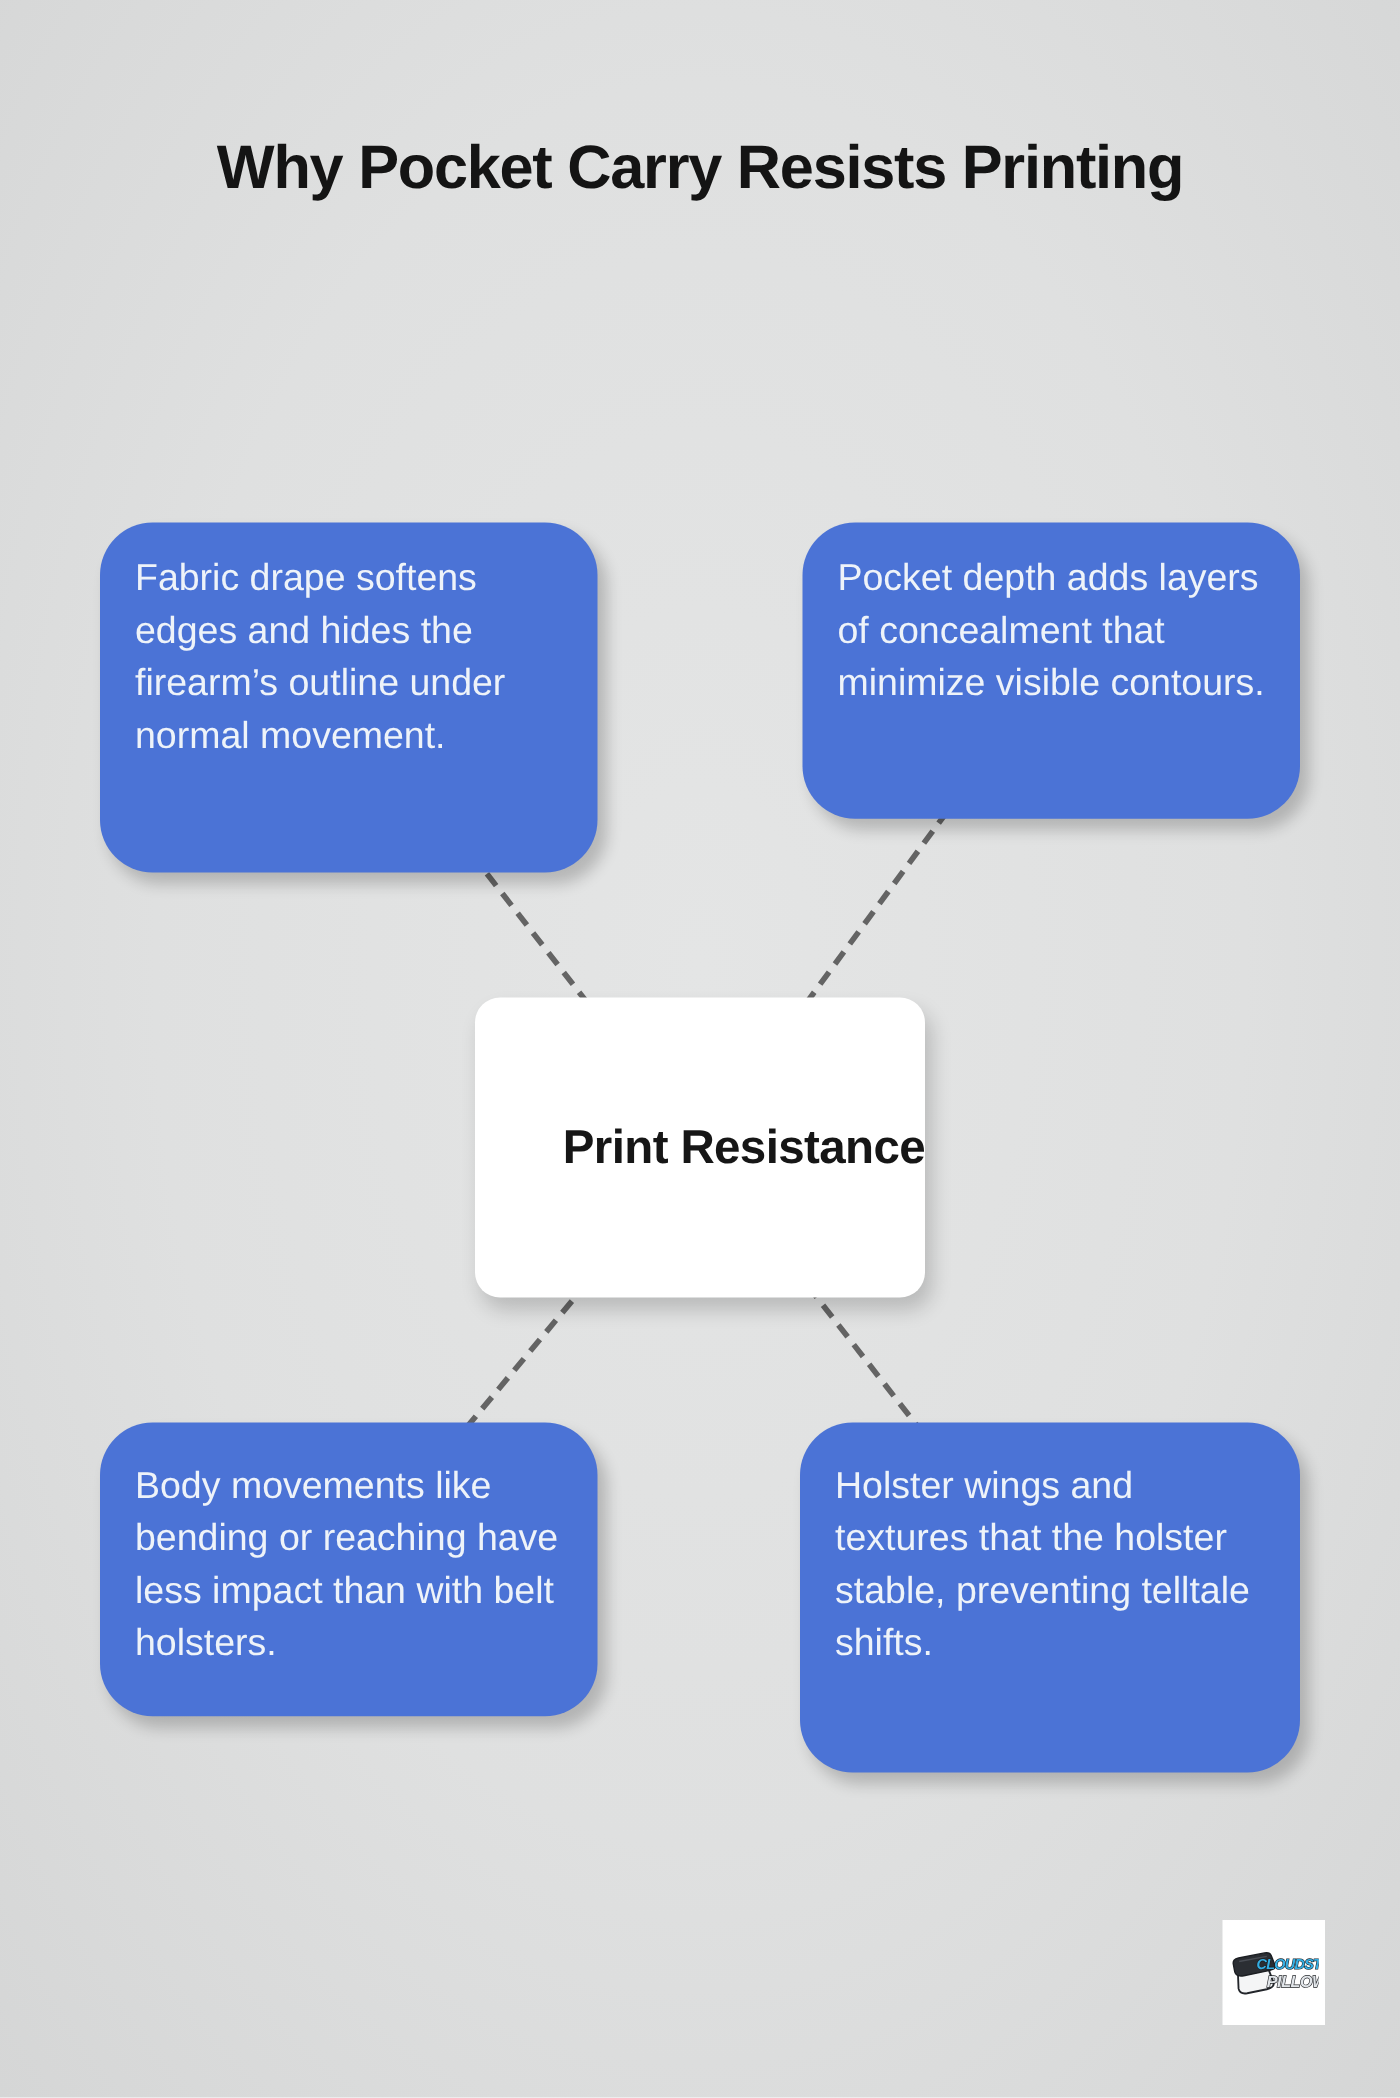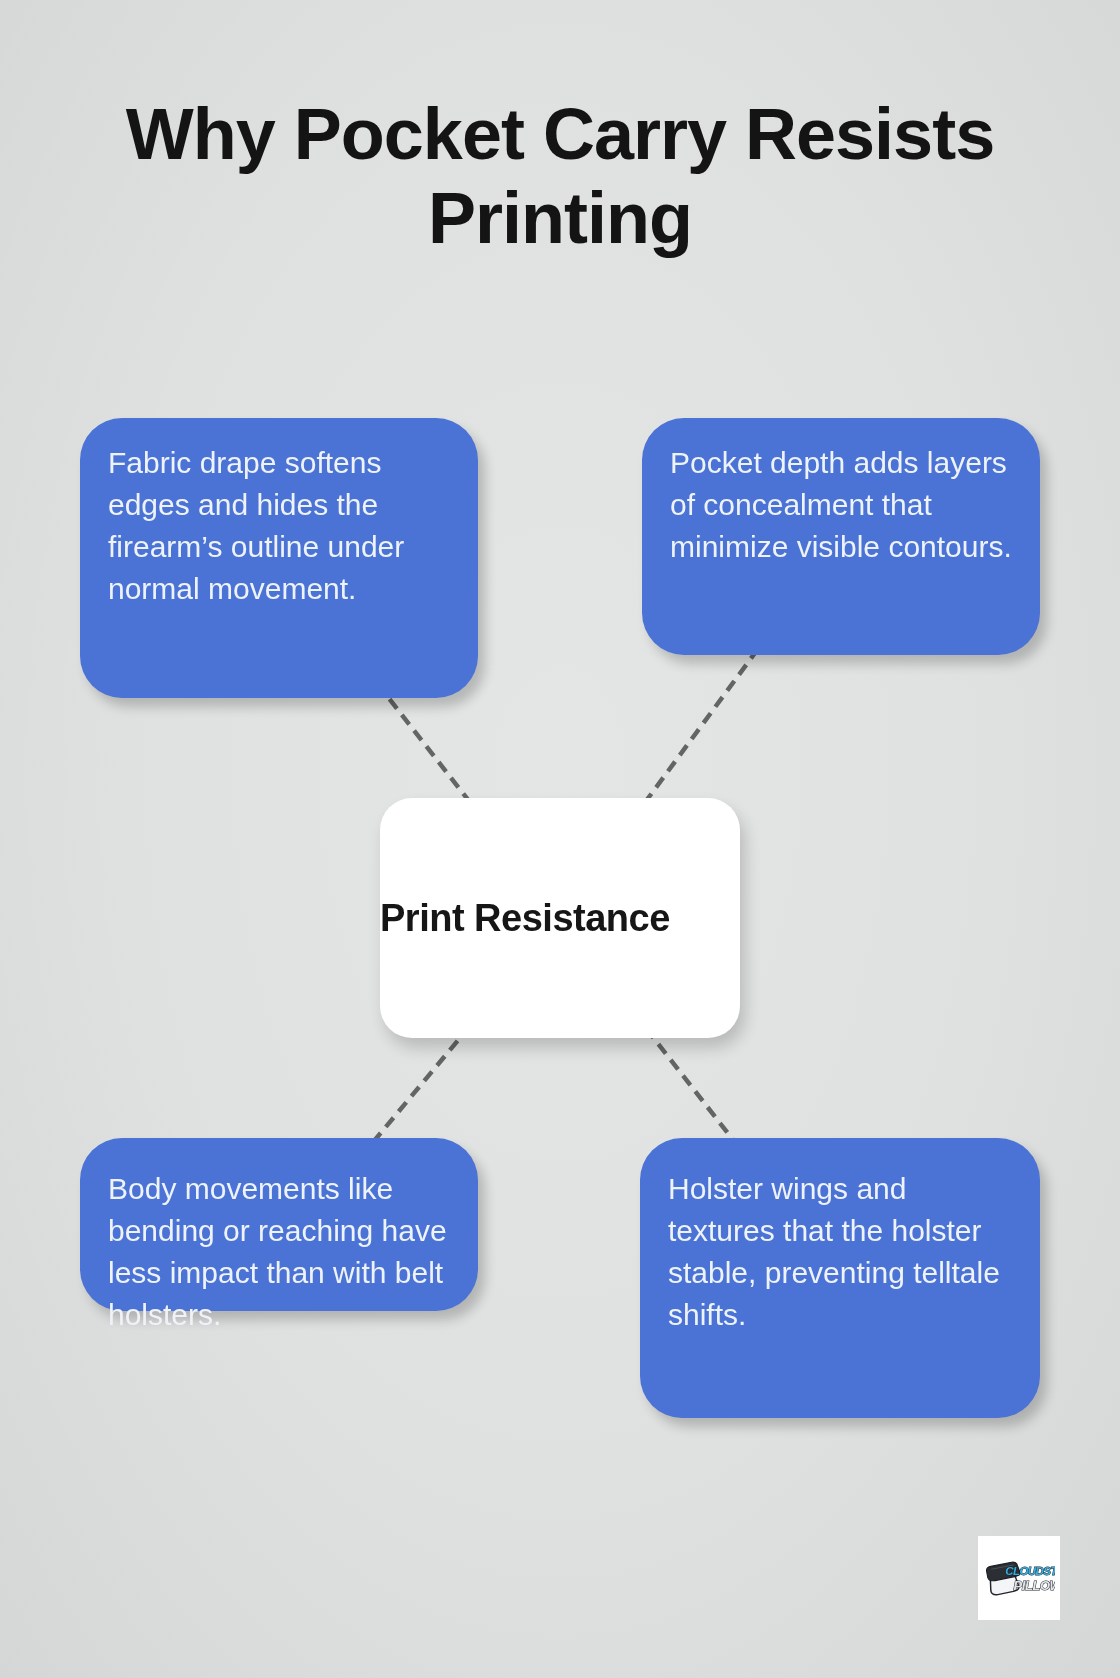--- a/index.html
+++ b/index.html
@@ -16,21 +16,21 @@
     background: radial-gradient(ellipse at 50% 46%, #e4e5e5 0%, #dfe0e0 55%, #d5d6d6 100%);
   }
   .page-title {
     position: absolute;
     top: 92px;
     left: 50%;
     transform: translateX(-50%);
     width: 880px;
     margin: 0;
     text-align: center;
-    font-size: 72px;
+    font-size: 49px;
     line-height: 84px;
     font-weight: 700;
     letter-spacing: -1px;
     color: #141414;
   }
   .connectors {
     position: absolute;
     top: 0; left: 0;
     width: 1120px;
     height: 1678px;
@@ -48,33 +48,33 @@
     border-radius: 42px;
     padding: 24px 28px;
     color: #eef3f9;
     font-size: 30px;
     line-height: 42px;
     box-shadow: 7px 9px 12px rgba(0,0,0,0.20);
   }
   .node p { margin: 0; }
   .node-tl { left: 80px;  top: 418px;  width: 398px; height: 280px; }
   .node-tr { left: 642px; top: 418px;  width: 398px; height: 237px; }
-  .node-bl { left: 80px;  top: 1138px; width: 398px; height: 173px; padding-top: 30px; }
+  .node-bl { left: 80px;  top: 1138px; width: 398px; height: 235px; padding-top: 30px; }
   .node-br { left: 640px; top: 1138px; width: 400px; height: 280px; padding-top: 30px; }
   .center-node {
     position: absolute;
     left: 380px; top: 798px;
     width: 360px; height: 240px;
     box-sizing: border-box;
     background: #ffffff;
-    border-radius: 32px;
+    border-radius: 20px;
     box-shadow: 5px 10px 16px rgba(0,0,0,0.18);
     display: flex;
     align-items: center;
-    justify-content: flex-start;
+    justify-content: flex-end;
   }
   .center-node span {
     font-size: 38px;
     font-weight: 700;
     letter-spacing: -0.5px;
     color: #161616;
   }
   .logo-box {
     position: absolute;
     left: 978px; top: 1536px;

